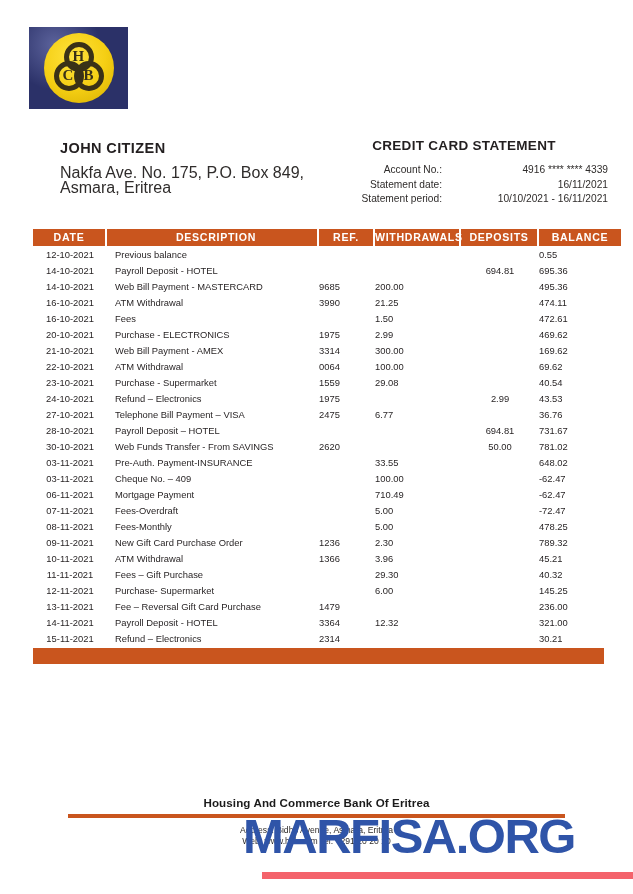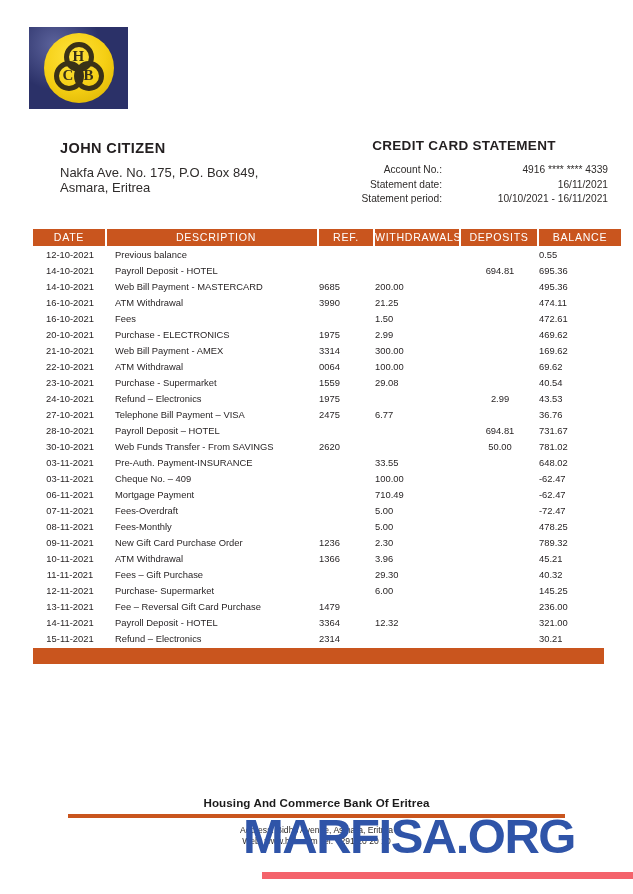--- a/index.html
+++ b/index.html
@@ -69,21 +69,21 @@
     top: 140px;
     width: 260px;
   }
   .customer-name {
     font-size: 14.5px;
     font-weight: bold;
     letter-spacing: 0.4px;
     margin: 0 0 9px 0;
   }
   .customer-addr {
-    font-size: 13px;
+    font-size: 16px;
     line-height: 15px;
     color: #2f2c2b;
   }
 
   .statement-block {
     position: absolute;
     left: 338px;
     top: 138px;
     width: 270px;
   }
@@ -115,21 +115,21 @@
   table.stmt {
     width: 100%;
     border-collapse: separate;
     border-spacing: 0;
     table-layout: fixed;
   }
   table.stmt thead th {
     background: #c9551e;
     color: #ffffff;
     font-size: 10.6px;
-    font-weight: normal;
+    font-weight: bold;
     letter-spacing: 0.7px;
     padding: 2px 0 3px 0;
     text-align: center;
     border-right: 2px solid #ffffff;
     white-space: nowrap;
   }
   table.stmt thead th:last-child { border-right: none; }
 
   table.stmt tbody td {
     font-size: 9.4px;

